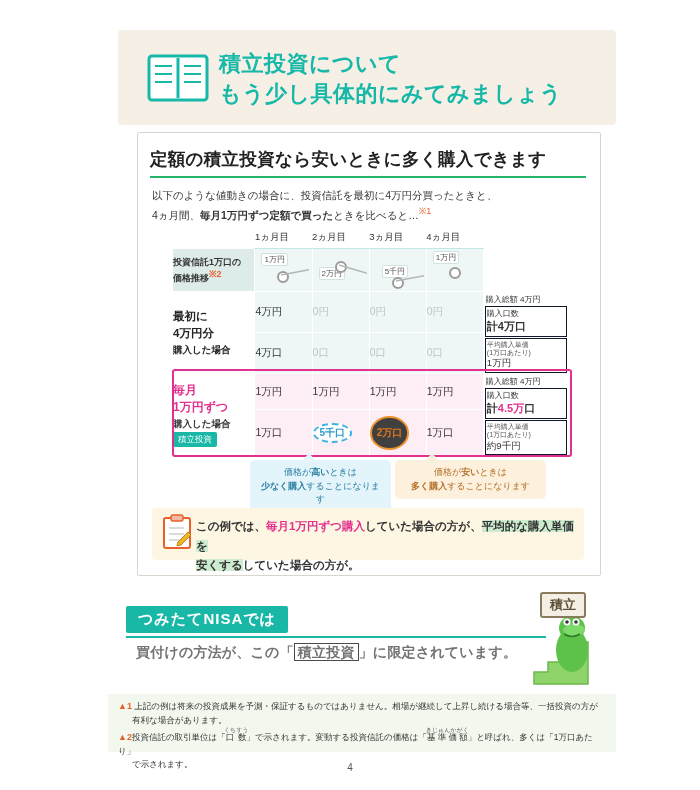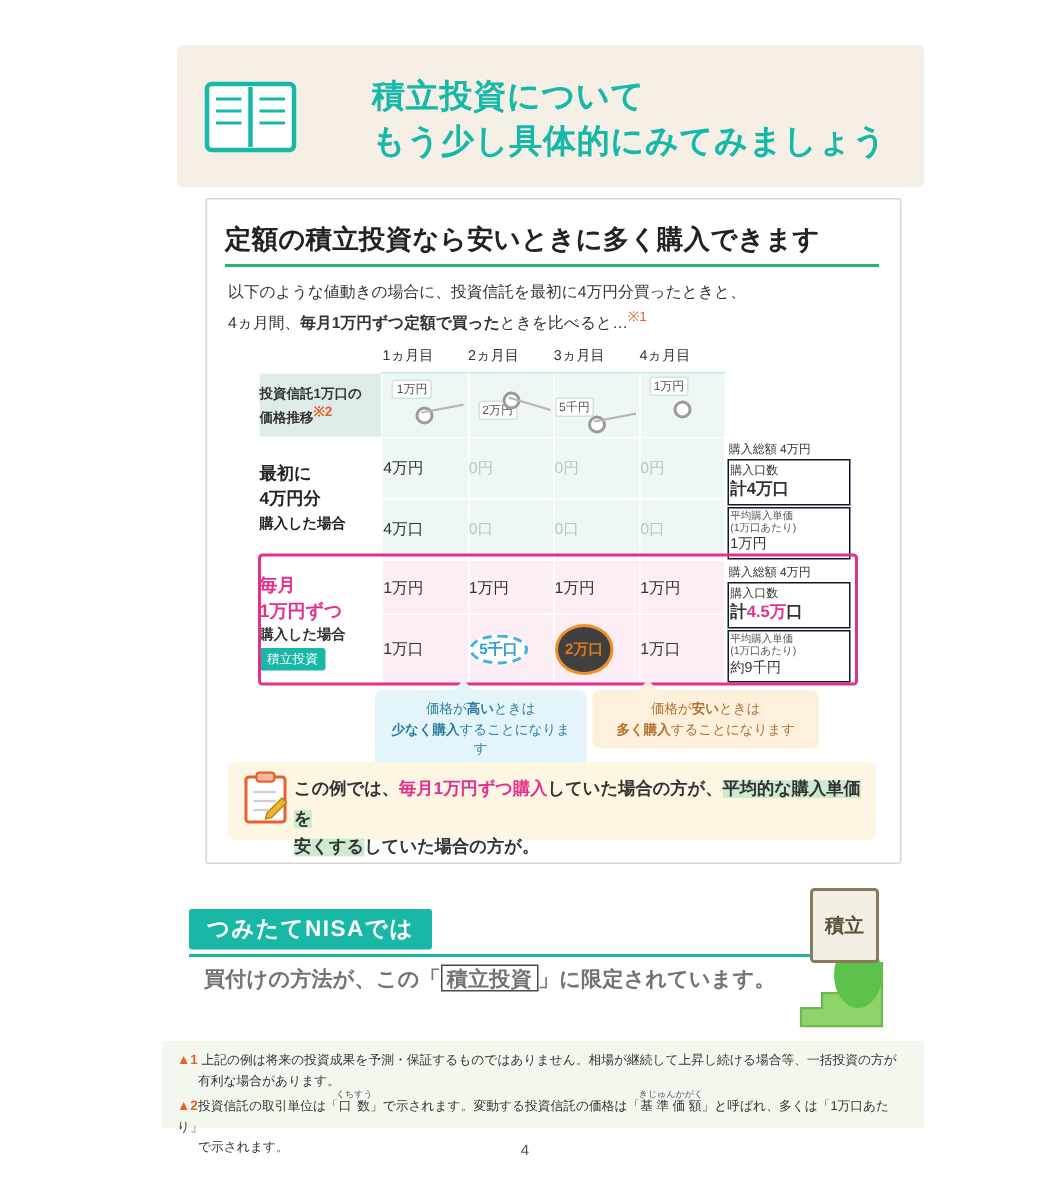--- a/index.html
+++ b/index.html
@@ -25,25 +25,24 @@
   
   .header-band {
     position: absolute;
     left: 118px; top: 30px;
     width: 498px; height: 95px;
     background: #f5efe6;
     border-radius: 4px;
   }
   .header-inner {
     position: absolute;
-    left: 136px; top: 42px;
+    left: 147px; top: 42px;
     width: 470px; height: 74px;
     display: flex;
     align-items: center;
-    gap: 40px;
   }
   .book-icon {
     width: 62px; height: 54px;
     margin-right: 10px;
     flex: none;
     position: relative;
   }
   .header-title {
     color: #16b8a8;
     font-size: 22px;
@@ -359,21 +358,21 @@
   }
   .mascot-sign {
     position: absolute;
     left: 540px; top: 592px;
     background: #f3efe4;
     border: 2px solid #8a7a5c;
     border-radius: 3px;
     font-size: 13px;
     font-weight: bold;
     color: #5c4f38;
-    padding: 14px 8px;
+    padding: 2px 8px;
   }
 
   
   .footnote-area {
     position: absolute;
     left: 108px; top: 694px;
     width: 508px; height: 58px;
     background: #f2f8ee;
   }
   .fn {
@@ -477,21 +476,21 @@
           </svg>
         </td>
         <td class="chart-cell">
           <span class="chart-label" style="left:6px; top:18px;">2万円</span>
           <span class="dot" style="left:22px; top:12px;"></span>
           <svg width="54" height="42" style="position:absolute;left:0;top:0;">
             <line x1="26" y1="16" x2="80" y2="32" stroke="#b5b5b5" stroke-width="1.5"></line>
           </svg>
         </td>
         <td class="chart-cell">
-          <span class="chart-label" style="left:0; top:16px;">5千円</span>
+          <span class="chart-label" style="left:12px; top:16px;">5千円</span>
           <span class="dot" style="left:22px; top:28px;"></span>
           <svg width="54" height="42" style="position:absolute;left:0;top:0;">
             <line x1="26" y1="32" x2="80" y2="22" stroke="#b5b5b5" stroke-width="1.5"></line>
           </svg>
         </td>
         <td class="chart-cell">
           <span class="chart-label" style="left:6px; top:2px;">1万円</span>
           <span class="dot" style="left:22px; top:18px;"></span>
         </td>
         <td class="blank-cell"></td>

